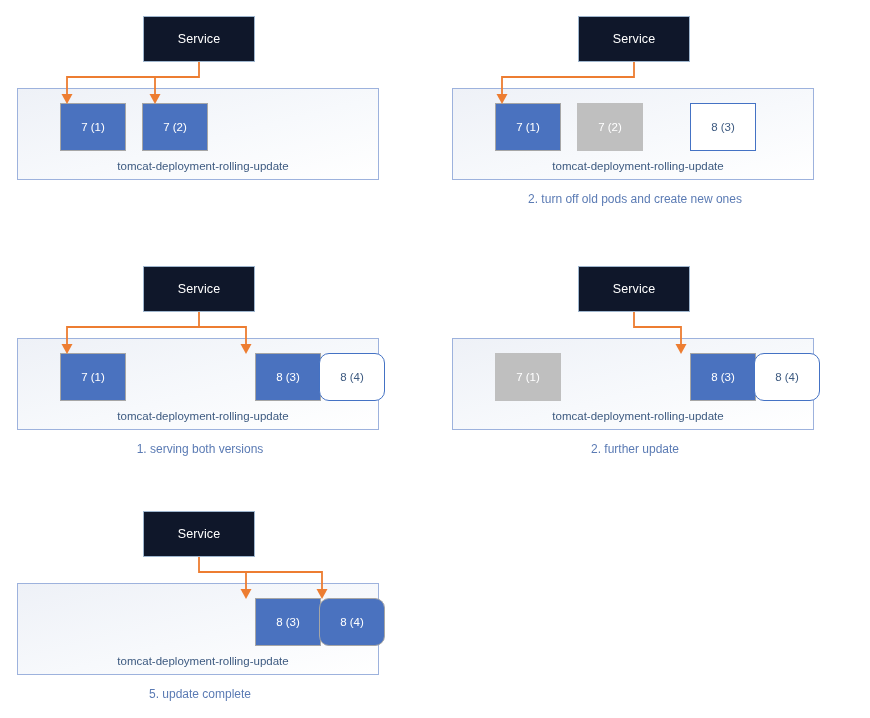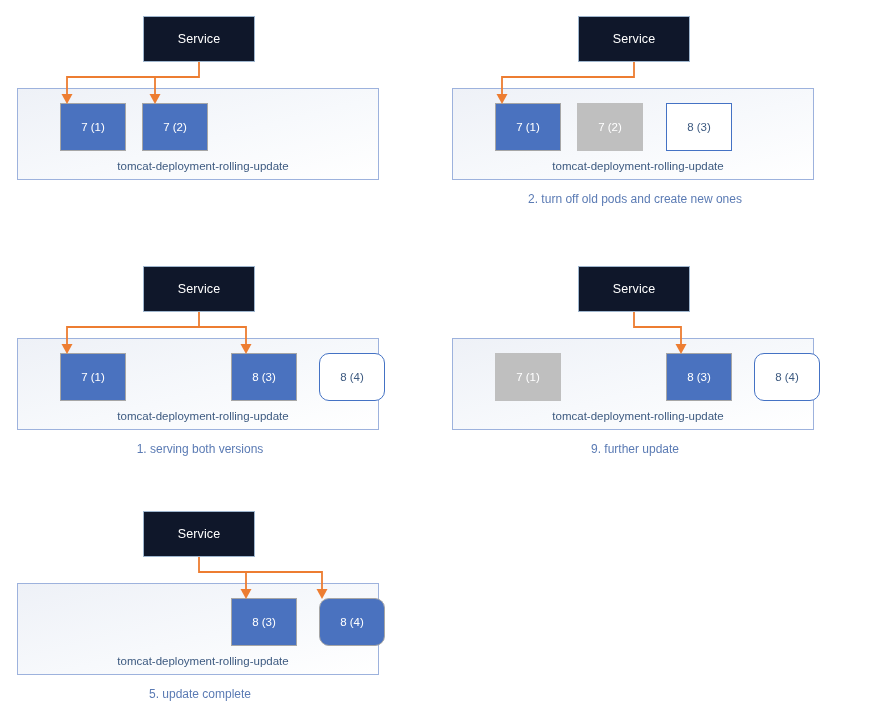--- a/index.html
+++ b/index.html
@@ -68,21 +68,21 @@
     height: 48px;
     box-sizing: border-box;
     display: flex;
     align-items: center;
     justify-content: center;
     font-size: 11.5px;
     margin-left: 29px;
   }
   .pod.slot1 { left: 13px; }
   .pod.slot2 { left: 95px; }
-  .pod.slot3 { left: 184px; }
+  .pod.slot3 { left: 208px; }
   .pod.slot4 { left: 272px; border-radius: 10px; }
 
   .pod.active {
     background: #4A72BF;
     border: 1px solid #A6A6A6;
     color: #ffffff;
   }
   .pod.terminating {
     background: #BFBFBF;
     border: 1px solid #BFBFBF;
@@ -201,21 +201,21 @@
       </div>
     <div class="pod slot4 pending">
         <span>8 (4)</span>
       </div>
     <div class="deployment-label">tomcat-deployment-rolling-update</div>
   </div>
   <svg class="connectors" viewBox="0 0 400 220">
     <path d="M199,62 L199,77 L246,77 L246,94" stroke="#ED7D31" stroke-width="1.8" fill="none"></path>
     <polygon points="240.5,94 251.5,94 246,104" fill="#ED7D31"></polygon>
   </svg>
-  <div class="caption">9. further update</div>
+  <div class="caption">2. further update</div>
 </div>
 
 <div class="panel" style="left:0px; top:495px;">
   <div class="service-box">
     <span>Service</span>
   </div>
   <div class="deployment-box">
     <div class="pod slot3 active">
         <span>8 (3)</span>
       </div>

